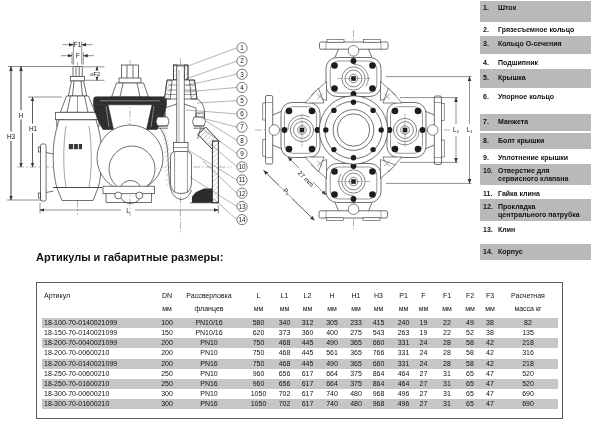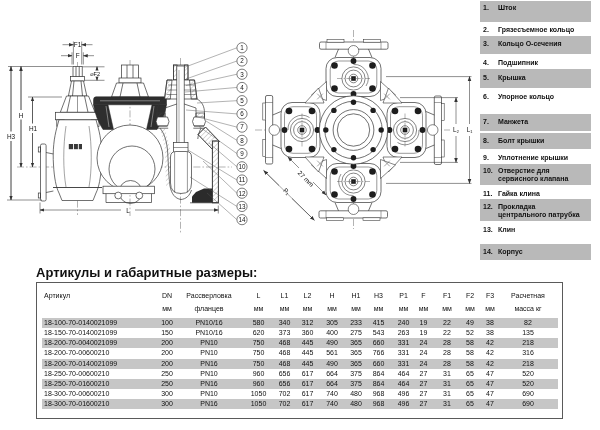--- a/index.html
+++ b/index.html
@@ -5,21 +5,21 @@
   html,body{margin:0;padding:0;background:#fff;}
   #canvas{position:relative;width:600px;height:430px;background:#ffffff;overflow:hidden;
           font-family:"Liberation Sans",sans-serif;color:#111;}
   
   #parts{position:absolute;left:0;top:0;width:600px;height:262px;}
   .pl-row{position:absolute;left:480px;width:110.5px;}
   .pl-row.shaded{background:#b9b9b9;}
   .pl-num{position:absolute;left:3px;top:0;font-size:7px;font-weight:bold;letter-spacing:0;}
   .pl-label{position:absolute;left:18px;top:0;width:84px;font-size:7px;font-weight:bold;line-height:8.8px;}
   
-  #tbl-title{position:absolute;left:36px;top:265px;font-size:13px;font-weight:bold;}
+  #tbl-title{position:absolute;left:36px;top:251px;font-size:11px;font-weight:bold;}
   #tbl-frame{position:absolute;left:36px;top:282px;width:527px;height:137px;border:1px solid #5a5a5a;box-sizing:border-box;}
   .th-name,.th-unit,.td-cell{position:absolute;transform:translateX(-50%);font-size:7px;white-space:nowrap;}
   .th-name{top:9px;}
   .th-unit{top:21.5px;}
   .left-al{transform:none;}
   .t-row{position:absolute;left:5px;width:516px;height:10px;}
   .t-row.shaded{background:#c6c6c6;}
   .td-cell{top:1px;}
 </style>
 </head>

